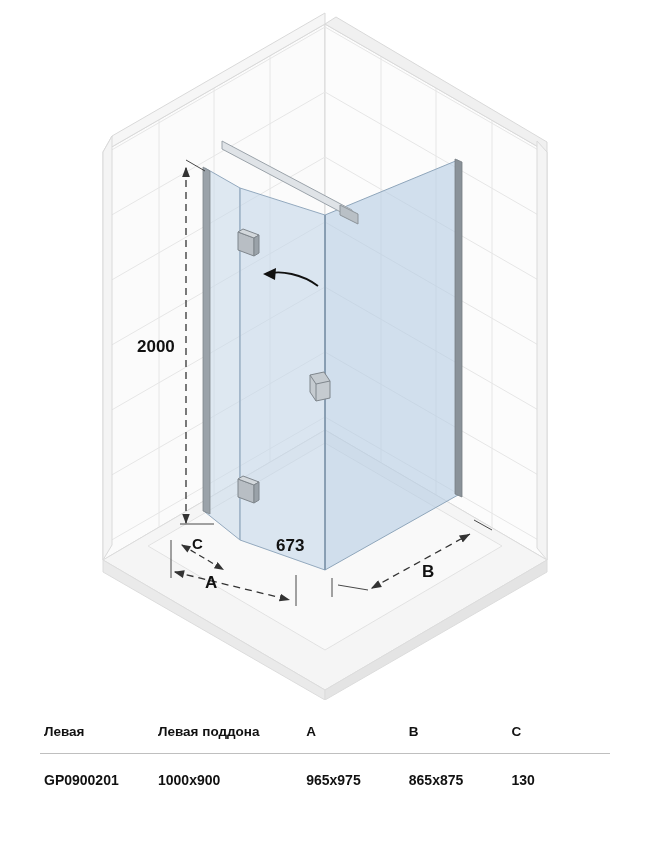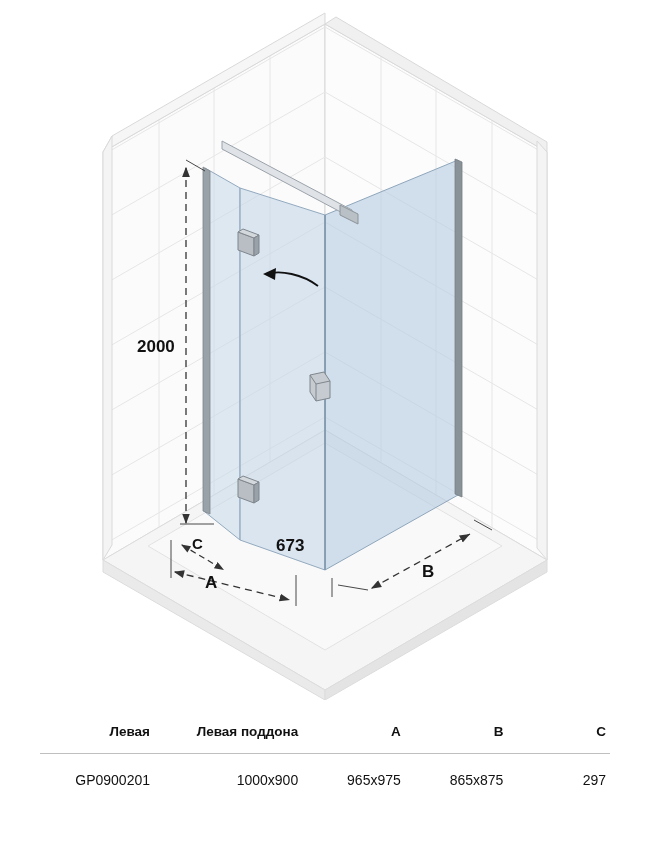--- a/index.html
+++ b/index.html
@@ -29,33 +29,33 @@
     width: 570px;
   }
   table.spec {
     width: 100%;
     border-collapse: collapse;
     font-size: 13.5px;
   }
   table.spec thead th {
     font-weight: bold;
     padding: 12px 4px 14px 4px;
-    text-align: right;
+    text-align: left;
     color: #111111;
     font-size: 13.5px;
   }
   table.spec thead tr {
     border-bottom: 1px solid #bfbfbf;
   }
   table.spec tbody td {
     padding: 18px 4px 10px 4px;
-    text-align: right;
+    text-align: left;
     font-size: 14px;
     color: #111111;
-    font-weight: normal;
+    font-weight: bold;
   }
   table.spec th.col-code, table.spec td.col-code { width: 20%; }
   table.spec th.col-tray, table.spec td.col-tray { width: 26%; }
   table.spec th.col-a, table.spec td.col-a { width: 18%; }
   table.spec th.col-b, table.spec td.col-b { width: 18%; }
   table.spec th.col-c, table.spec td.col-c { width: 18%; }
 
   svg text {
     font-family: "Liberation Sans", sans-serif;
   }
@@ -222,17 +222,17 @@
         <th class="col-b">B</th>
         <th class="col-c">C</th>
       </tr>
     </thead>
     <tbody>
       <tr>
         <td class="col-code">GP0900201</td>
         <td class="col-tray">1000x900</td>
         <td class="col-a">965x975</td>
         <td class="col-b">865x875</td>
-        <td class="col-c">297</td>
+        <td class="col-c">130</td>
       </tr>
     </tbody>
   </table>
 </div>
 
 </body></html>

